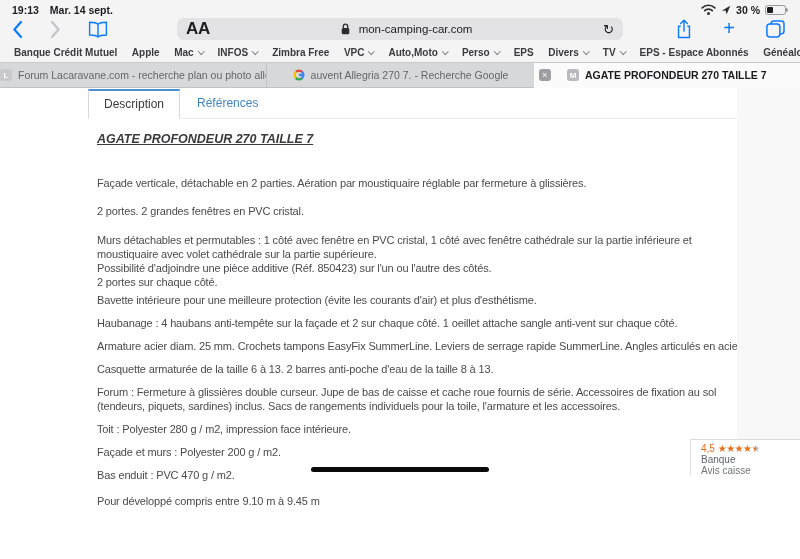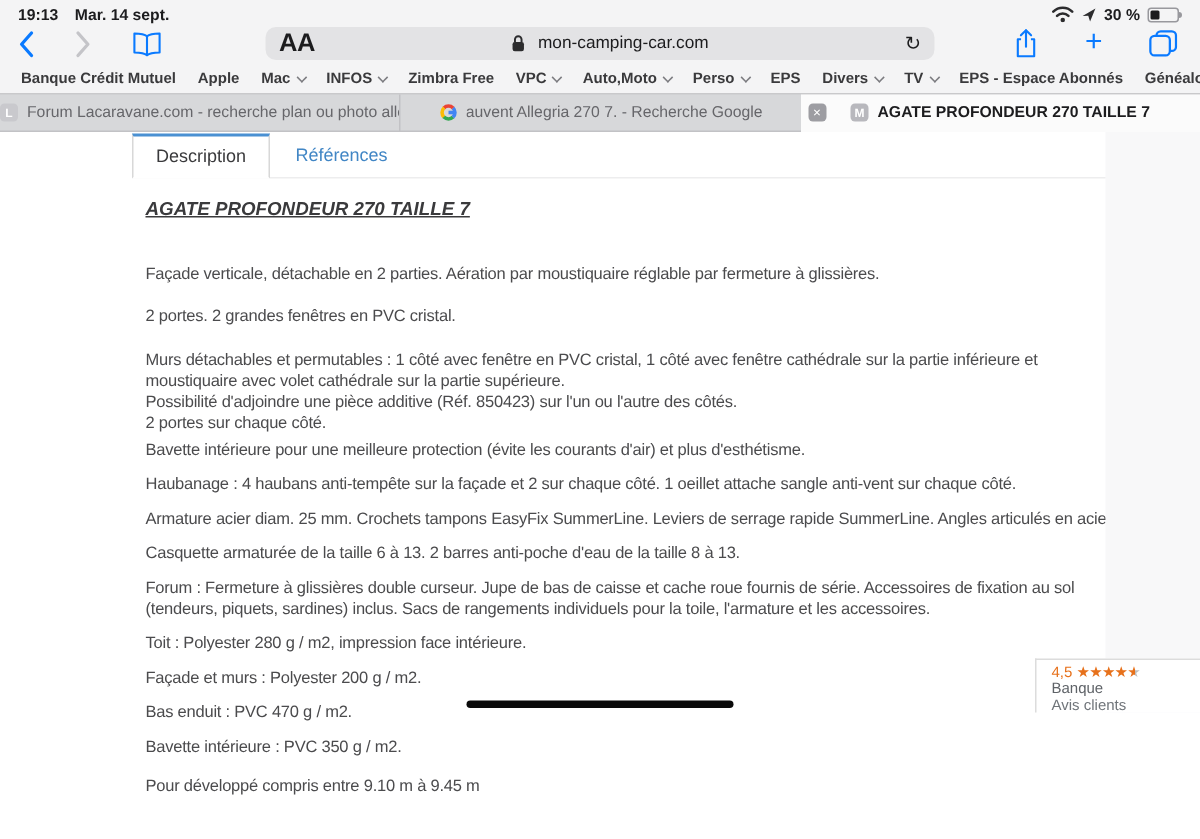--- a/index.html
+++ b/index.html
@@ -266,28 +266,27 @@
 Possibilité d'adjoindre une pièce additive (Réf. 850423) sur l'un ou l'autre des côtés.
 2 portes sur chaque côté.</p>
       <p class="para">Bavette intérieure pour une meilleure protection (évite les courants d'air) et plus d'esthétisme.</p>
       <p class="para">Haubanage : 4 haubans anti-tempête sur la façade et 2 sur chaque côté. 1 oeillet attache sangle anti-vent sur chaque côté.</p>
       <p class="para">Armature acier diam. 25 mm. Crochets tampons EasyFix SummerLine. Leviers de serrage rapide SummerLine. Angles articulés en acier.</p>
       <p class="para">Casquette armaturée de la taille 6 à 13. 2 barres anti-poche d'eau de la taille 8 à 13.</p>
       <p class="para">Forum : Fermeture à glissières double curseur. Jupe de bas de caisse et cache roue fournis de série. Accessoires de fixation au sol (tendeurs, piquets, sardines) inclus. Sacs de rangements individuels pour la toile, l'armature et les accessoires.</p>
       <p class="para">Toit : Polyester 280 g / m2, impression face intérieure.</p>
       <p class="para">Façade et murs : Polyester 200 g / m2.</p>
       <p class="para">Bas enduit : PVC 470 g / m2.</p>
-      <p class="para">Bavette intérieure : PVC 350 g / m2.</p>
       <p class="para mt12">Pour développé compris entre 9.10  m à 9.45 m</p>
     </div>
 
     <div class="reviews-badge">
       <div class="rv-row1">
         <span>4,5</span>
         <span class="rv-stars">★★★★</span><span class="rv-stars rv-half">★</span>
       </div>
       <div class="rv-provider">Banque</div>
-      <div class="rv-label">Avis clients</div>
+      <div class="rv-label">Avis caisse</div>
     </div>
 
     <div class="home-indicator"></div>
   </div>
 </div>
 
 </body></html>

